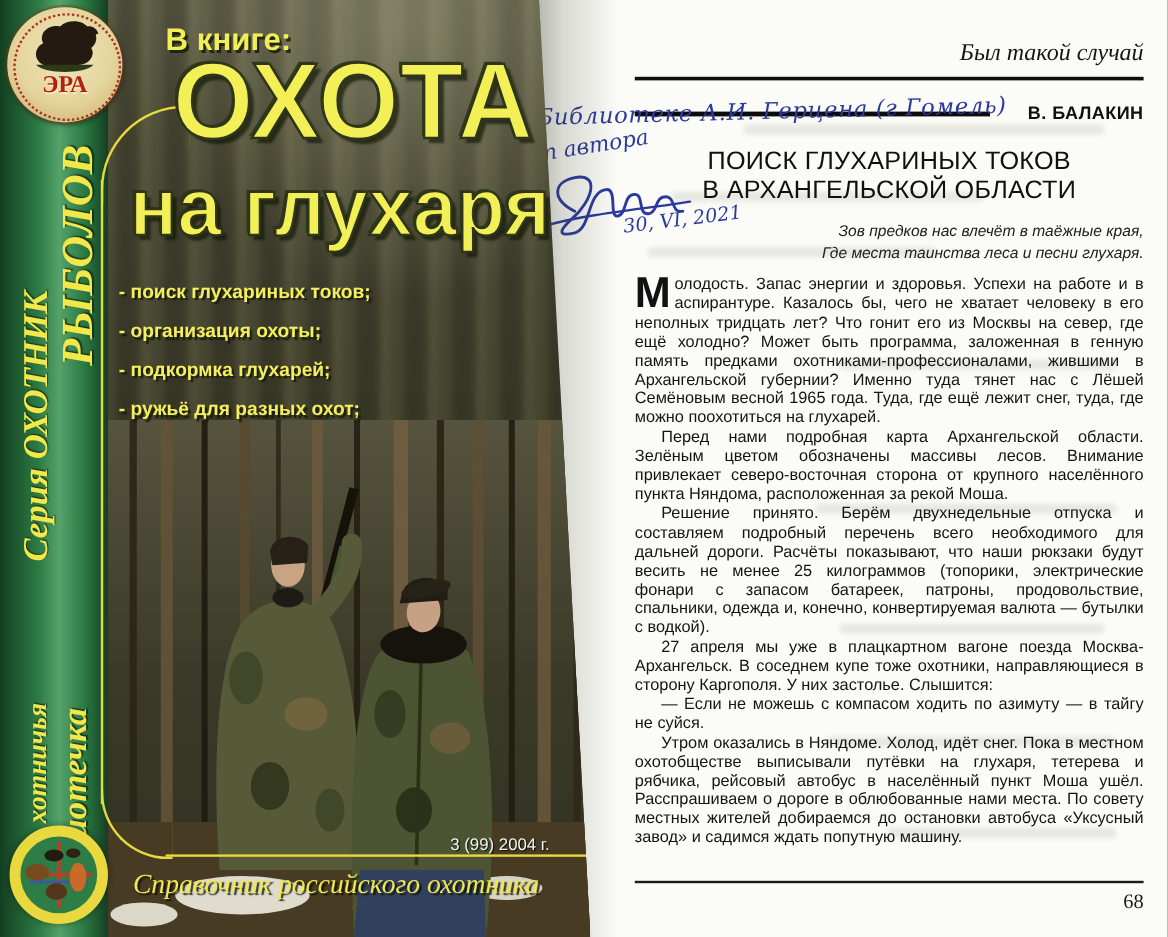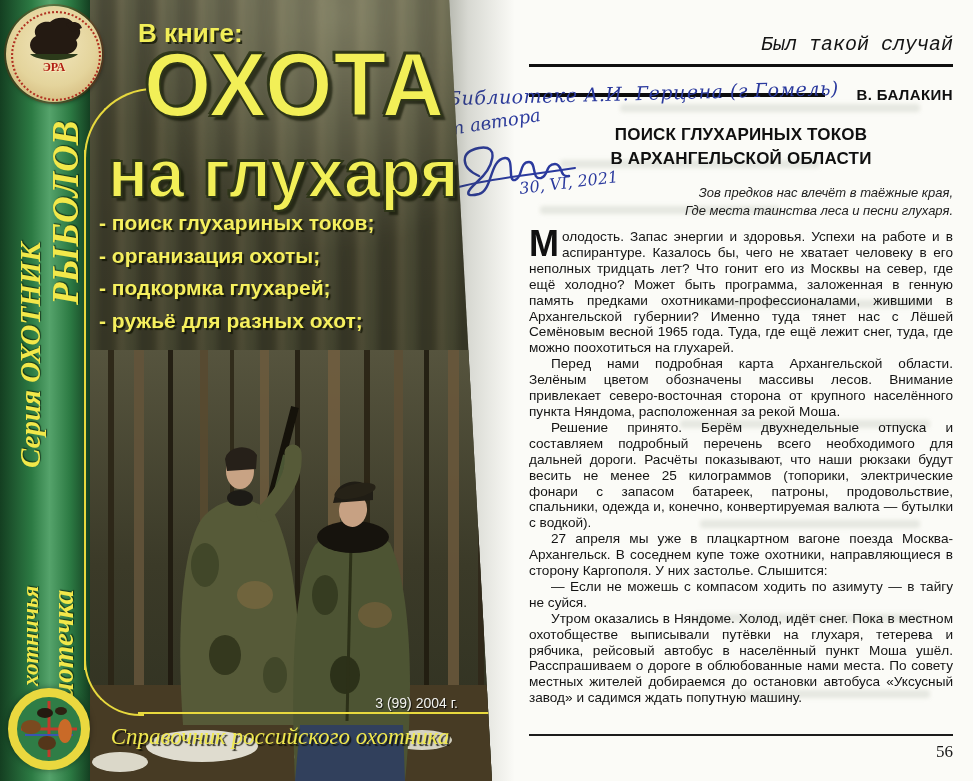--- a/index.html
+++ b/index.html
@@ -5,32 +5,32 @@
   html,body{margin:0;padding:0;background:#888;}
   #stage{position:relative;width:973px;height:781px;background:#fbfbf7;overflow:hidden;
          font-family:"Liberation Sans",sans-serif;}
 
   
   .page{position:absolute;left:420px;top:0;width:553px;height:781px;
         background:linear-gradient(90deg,#ececе4 0,#f7f7f2 40px,#fcfcf9 90px,#fbfbf8 100%);}
   .gutter-shadow{position:absolute;left:430px;top:0;width:85px;height:781px;
         background:linear-gradient(90deg,rgba(55,60,42,.5),rgba(55,60,42,.18) 45%,rgba(55,60,42,0));}
   .running-head{position:absolute;left:600px;top:33px;width:353px;text-align:right;
-        font-family:Liberation Mono, monospace;font-style:italic;font-size:20px;color:#151515;}
+        font-family:Liberation Serif, serif;font-style:italic;font-size:20px;color:#151515;}
   .rule1{position:absolute;left:529px;top:64px;width:424px;height:3px;background:#0f0f0f;}
   .rule2{position:absolute;left:529px;top:93px;width:296px;height:4px;background:#0c0c0c;}
   .hand{color:#2b3a9e;font-family:"DejaVu Serif",serif;font-style:italic;white-space:nowrap;}
   .insc1{position:absolute;left:447px;top:82px;font-size:19px;transform:rotate(-1.5deg);letter-spacing:.5px;}
   .insc2{position:absolute;left:436px;top:112px;font-size:18px;transform:rotate(-9deg);}
   .insc-date{position:absolute;left:519px;top:173px;font-size:16px;transform:rotate(-7deg);}
   .sig{position:absolute;left:449px;top:138px;}
   .author{position:absolute;left:790px;top:86px;width:163px;text-align:right;
         font-size:15px;font-weight:bold;color:#101010;letter-spacing:.4px;}
   .art-title{position:absolute;left:529px;top:123px;width:424px;text-align:center;
-        font-size:17px;font-weight:bold;color:#101010;line-height:24px;letter-spacing:.2px;}
+        font-size:21px;font-weight:normal;color:#101010;line-height:24px;letter-spacing:.2px;}
   .epigraph{position:absolute;left:560px;top:184px;width:393px;text-align:right;
         font-style:italic;font-size:13px;line-height:17.5px;color:#1c1c1c;}
   .bodytext{position:absolute;left:529px;top:229px;width:424px;
         font-size:13.6px;line-height:15.9px;color:#141414;text-align:justify;}
   .bodytext p{margin:0;}
   .bodytext p.ind{text-indent:22px;}
   .dropcap{float:left;font-size:36px;line-height:30px;font-weight:bold;padding-right:3px;color:#111;}
   .rule-bottom{position:absolute;left:529px;top:734px;width:424px;height:2px;background:#1b1b1b;}
   .pageno{position:absolute;left:878px;top:742px;width:75px;text-align:right;
         font-family:"Liberation Serif",serif;font-size:17px;color:#1a1a1a;}
@@ -59,33 +59,33 @@
   .v-seria{left:14px;top:468px;font-size:29px;}
   .v-rybolov{left:44px;top:305px;font-size:37px;}
   .v-hotn{left:18px;top:686px;font-size:23px;}
   .v-biblio{left:47px;top:758px;font-size:29px;}
   .logo{position:absolute;left:6px;top:6px;width:96px;height:96px;border-radius:50%;
         background:radial-gradient(circle at 50% 40%,#f2e7bd 0%,#e4d49c 55%,#caa96a 100%);
         box-shadow:0 0 0 2px rgba(120,60,20,.4),1px 2px 4px rgba(0,0,0,.5);}
   .logo-ring{position:absolute;left:5px;top:5px;width:86px;height:86px;border-radius:50%;
         border:2px dotted #b03020;}
   .logo-era{position:absolute;left:0;top:54px;width:96px;text-align:center;
-        font-family:"Liberation Serif",serif;font-weight:bold;font-size:12px;color:#b21f14;
+        font-family:"Liberation Serif",serif;font-weight:bold;font-size:20px;color:#b21f14;
         text-shadow:1px 1px 0 rgba(255,240,200,.8);}
   .inbook{position:absolute;left:138px;top:18px;font-size:26px;font-weight:bold;color:#f2ee58;
         text-shadow:2px 2px 0 rgba(25,28,8,.85);text-align:center;}
   .title1{position:absolute;left:144px;top:34px;font-size:90px;font-weight:bold;color:#f2ef57;
         letter-spacing:1px;transform:scaleX(.96);transform-origin:left top;
         -webkit-text-stroke:2px #2e3518;
         text-shadow:4px 4px 2px rgba(15,20,5,.65),-2px -2px 0 rgba(46,53,24,.9);}
   .title2{position:absolute;left:108px;top:134px;font-size:68px;font-weight:bold;color:#f2ef57;
         letter-spacing:0;transform:scaleX(.97);transform-origin:left top;
         -webkit-text-stroke:2px #2e3518;
         text-shadow:4px 4px 2px rgba(15,20,5,.65),-2px -2px 0 rgba(46,53,24,.9);}
-  .bullets{position:absolute;left:99px;top:207px;width:360px;font-size:21px;font-weight:bold;
+  .bullets{position:absolute;left:99px;top:228px;width:360px;font-size:16px;font-weight:bold;
         color:#f5ef5e;line-height:32.5px;text-shadow:2px 2px 1px rgba(20,22,6,.85);}
   .issue{position:absolute;left:300px;top:695px;width:158px;text-align:right;font-size:14px;
         color:#f2f2ee;text-shadow:1px 1px 1px rgba(0,0,0,.8);}
   .tagline{position:absolute;left:95px;top:724px;width:370px;text-align:center;
         font-family:"Liberation Serif",serif;font-style:italic;font-weight:normal;font-size:23px;
         color:#f0e84e;text-shadow:2px 2px 1px rgba(15,15,5,.85);}
   .o-emblem{position:absolute;left:8px;top:688px;width:82px;height:82px;border-radius:50%;
         border:9px solid #ead83f;background:#2f7d46;box-sizing:border-box;
         box-shadow:0 0 6px rgba(0,0,0,.4);}
 </style>
@@ -132,21 +132,21 @@
   <div class="bodytext">
     <p><span class="dropcap">М</span><span>олодость. Запас энергии и здоровья. Успехи на работе и в аспирантуре. Казалось бы, чего не хватает человеку в его неполных тридцать лет? Что гонит его из Москвы на север, где ещё холодно? Может быть программа, заложенная в генную память предками охотниками-профессионалами, жившими в Архангельской губернии? Именно туда тянет нас с Лёшей Семёновым весной 1965 года. Туда, где ещё лежит снег, туда, где можно поохотиться на глухарей.</span></p>
     <p class="ind">Перед нами подробная карта Архангельской области. Зелёным цветом обозначены массивы лесов. Внимание привлекает северо-восточная сторона от крупного населённого пункта Няндома, расположенная за рекой Моша.</p>
     <p class="ind">Решение принято. Берём двухнедельные отпуска и составляем подробный перечень всего необходимого для дальней дороги. Расчёты показывают, что наши рюкзаки будут весить не менее 25 килограммов (топорики, электрические фонари с запасом батареек, патроны, продовольствие, спальники, одежда и, конечно, конвертируемая валюта — бутылки с водкой).</p>
     <p class="ind">27 апреля мы уже в плацкартном вагоне поезда Москва-Архангельск. В соседнем купе тоже охотники, направляющиеся в сторону Каргополя. У них застолье. Слышится:</p>
     <p class="ind">— Если не можешь с компасом ходить по азимуту — в тайгу не суйся.</p>
     <p class="ind">Утром оказались в Няндоме. Холод, идёт снег. Пока в местном охотобществе выписывали путёвки на глухаря, тетерева и рябчика, рейсовый автобус в населённый пункт Моша ушёл. Расспрашиваем о дороге в облюбованные нами места. По совету местных жителей добираемся до остановки автобуса «Уксусный завод» и садимся ждать попутную машину.</p>
   </div>
 
   <div class="rule-bottom"></div>
-  <div class="pageno">56</div>
+  <div class="pageno">68</div>
 
   <div class="gutter-shadow"></div>
 
   <div class="cover">
     <div class="forest-blur"></div>
 
     <svg style="position:absolute;left:90px;top:350px;" width="402" height="431" viewBox="0 0 402 431">
       <defs>
         <linearGradient id="bgv" x1="0" y1="0" x2="0" y2="1">
           <stop offset="0" stop-color="#56543e"></stop>

